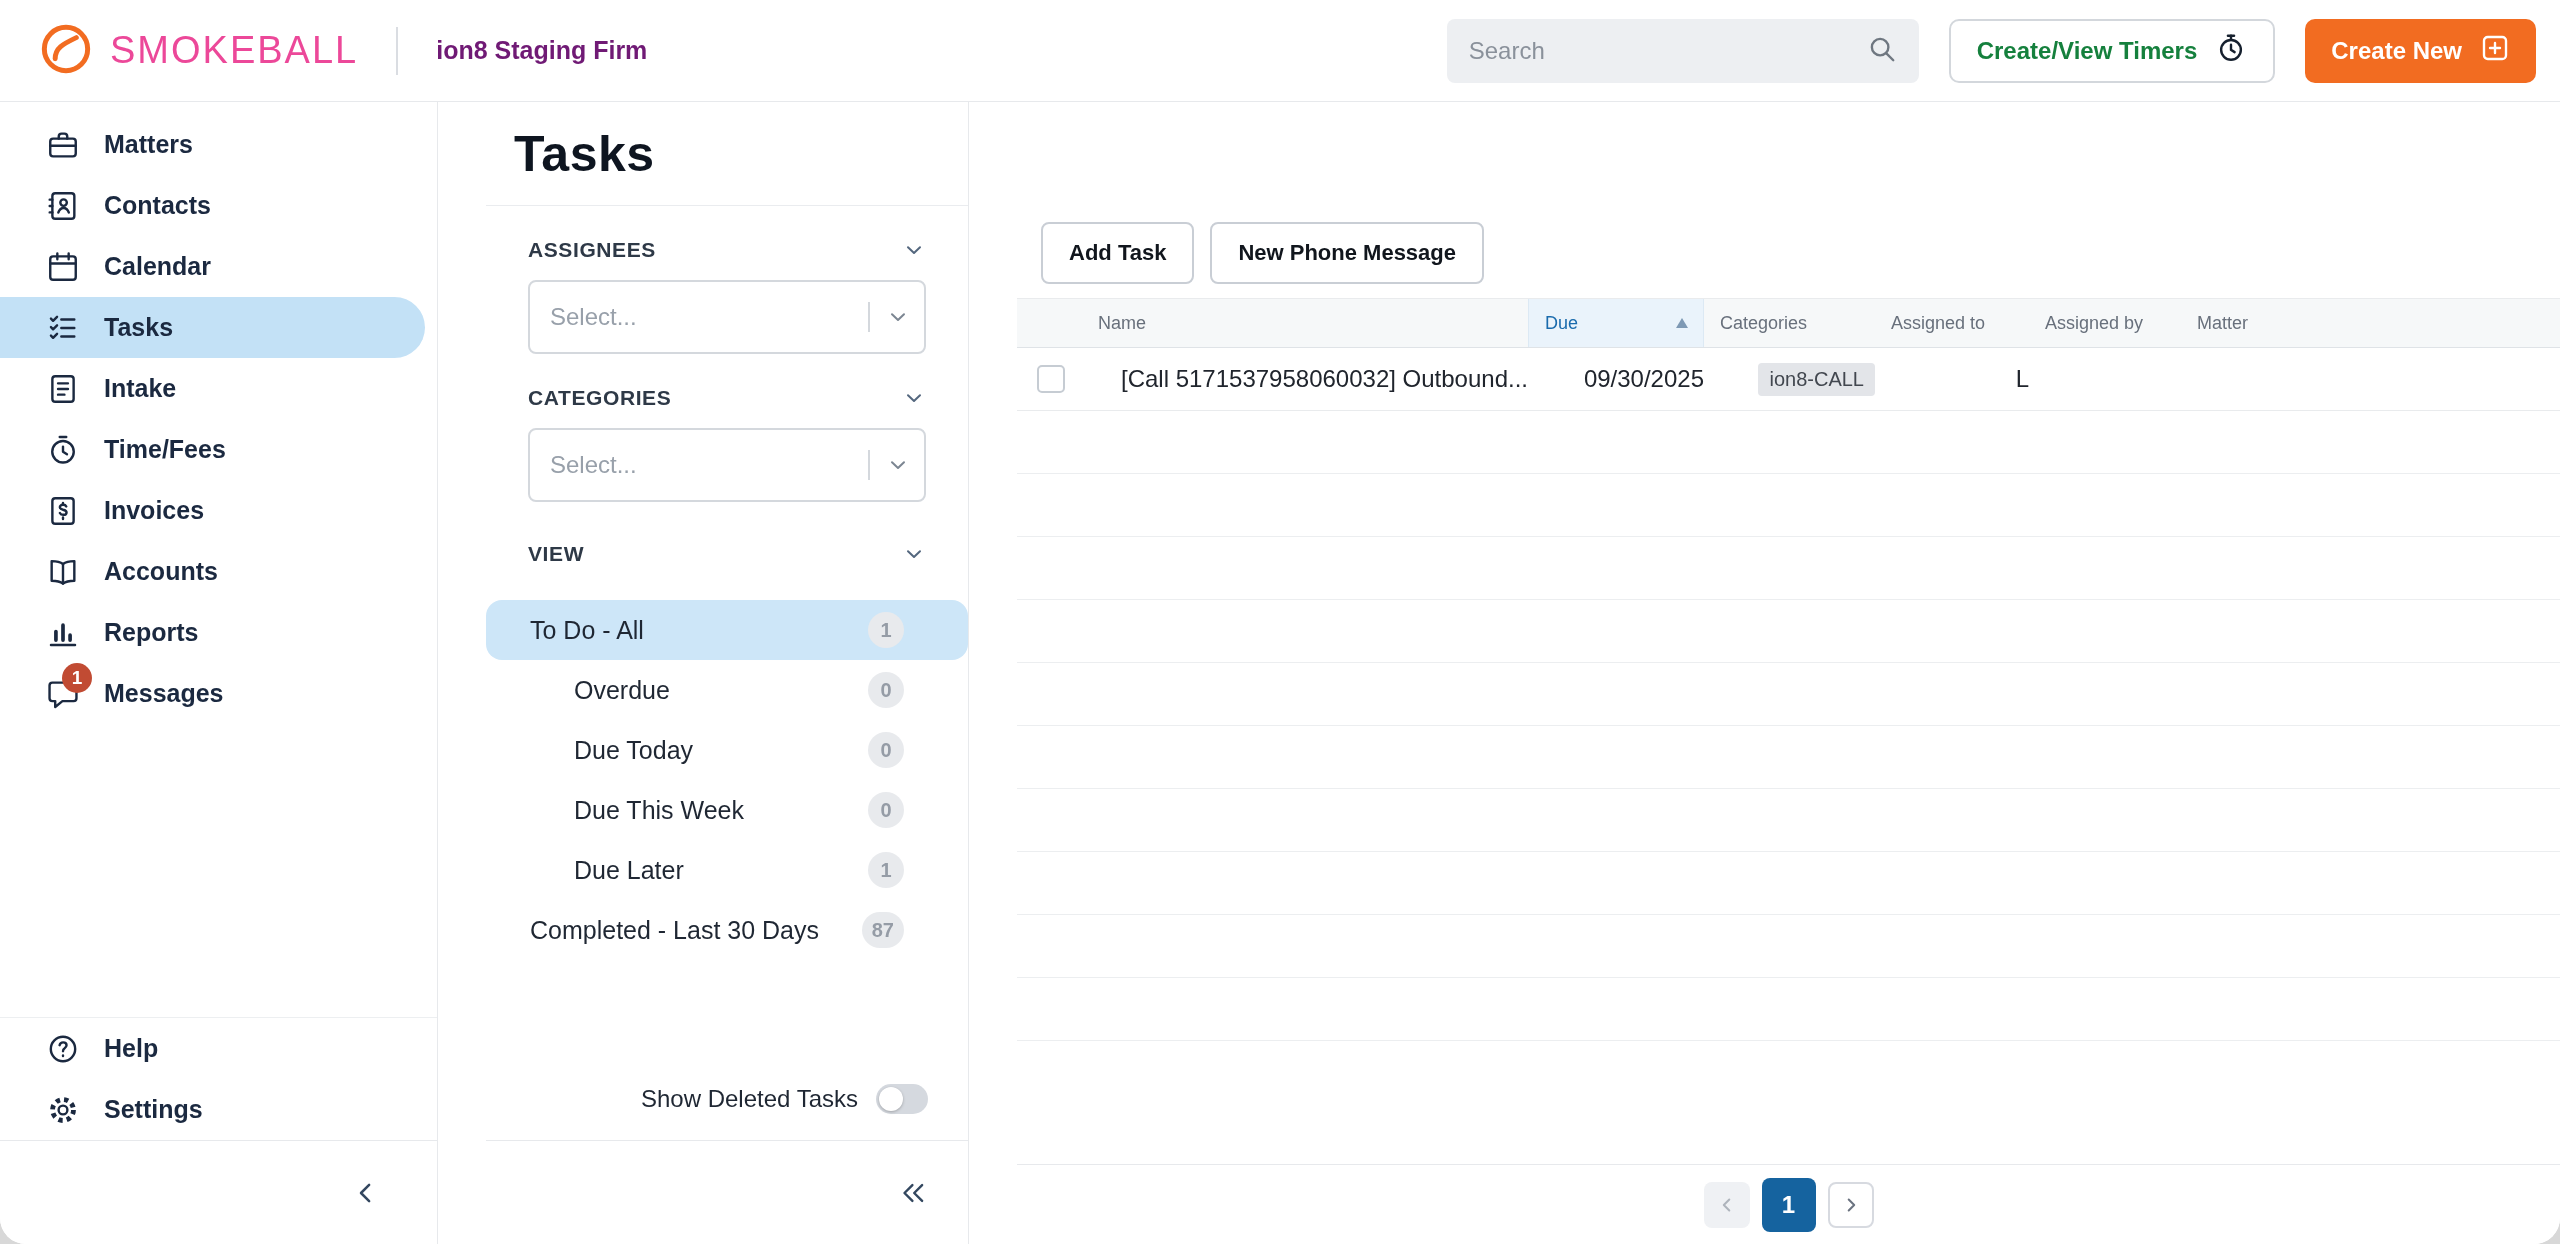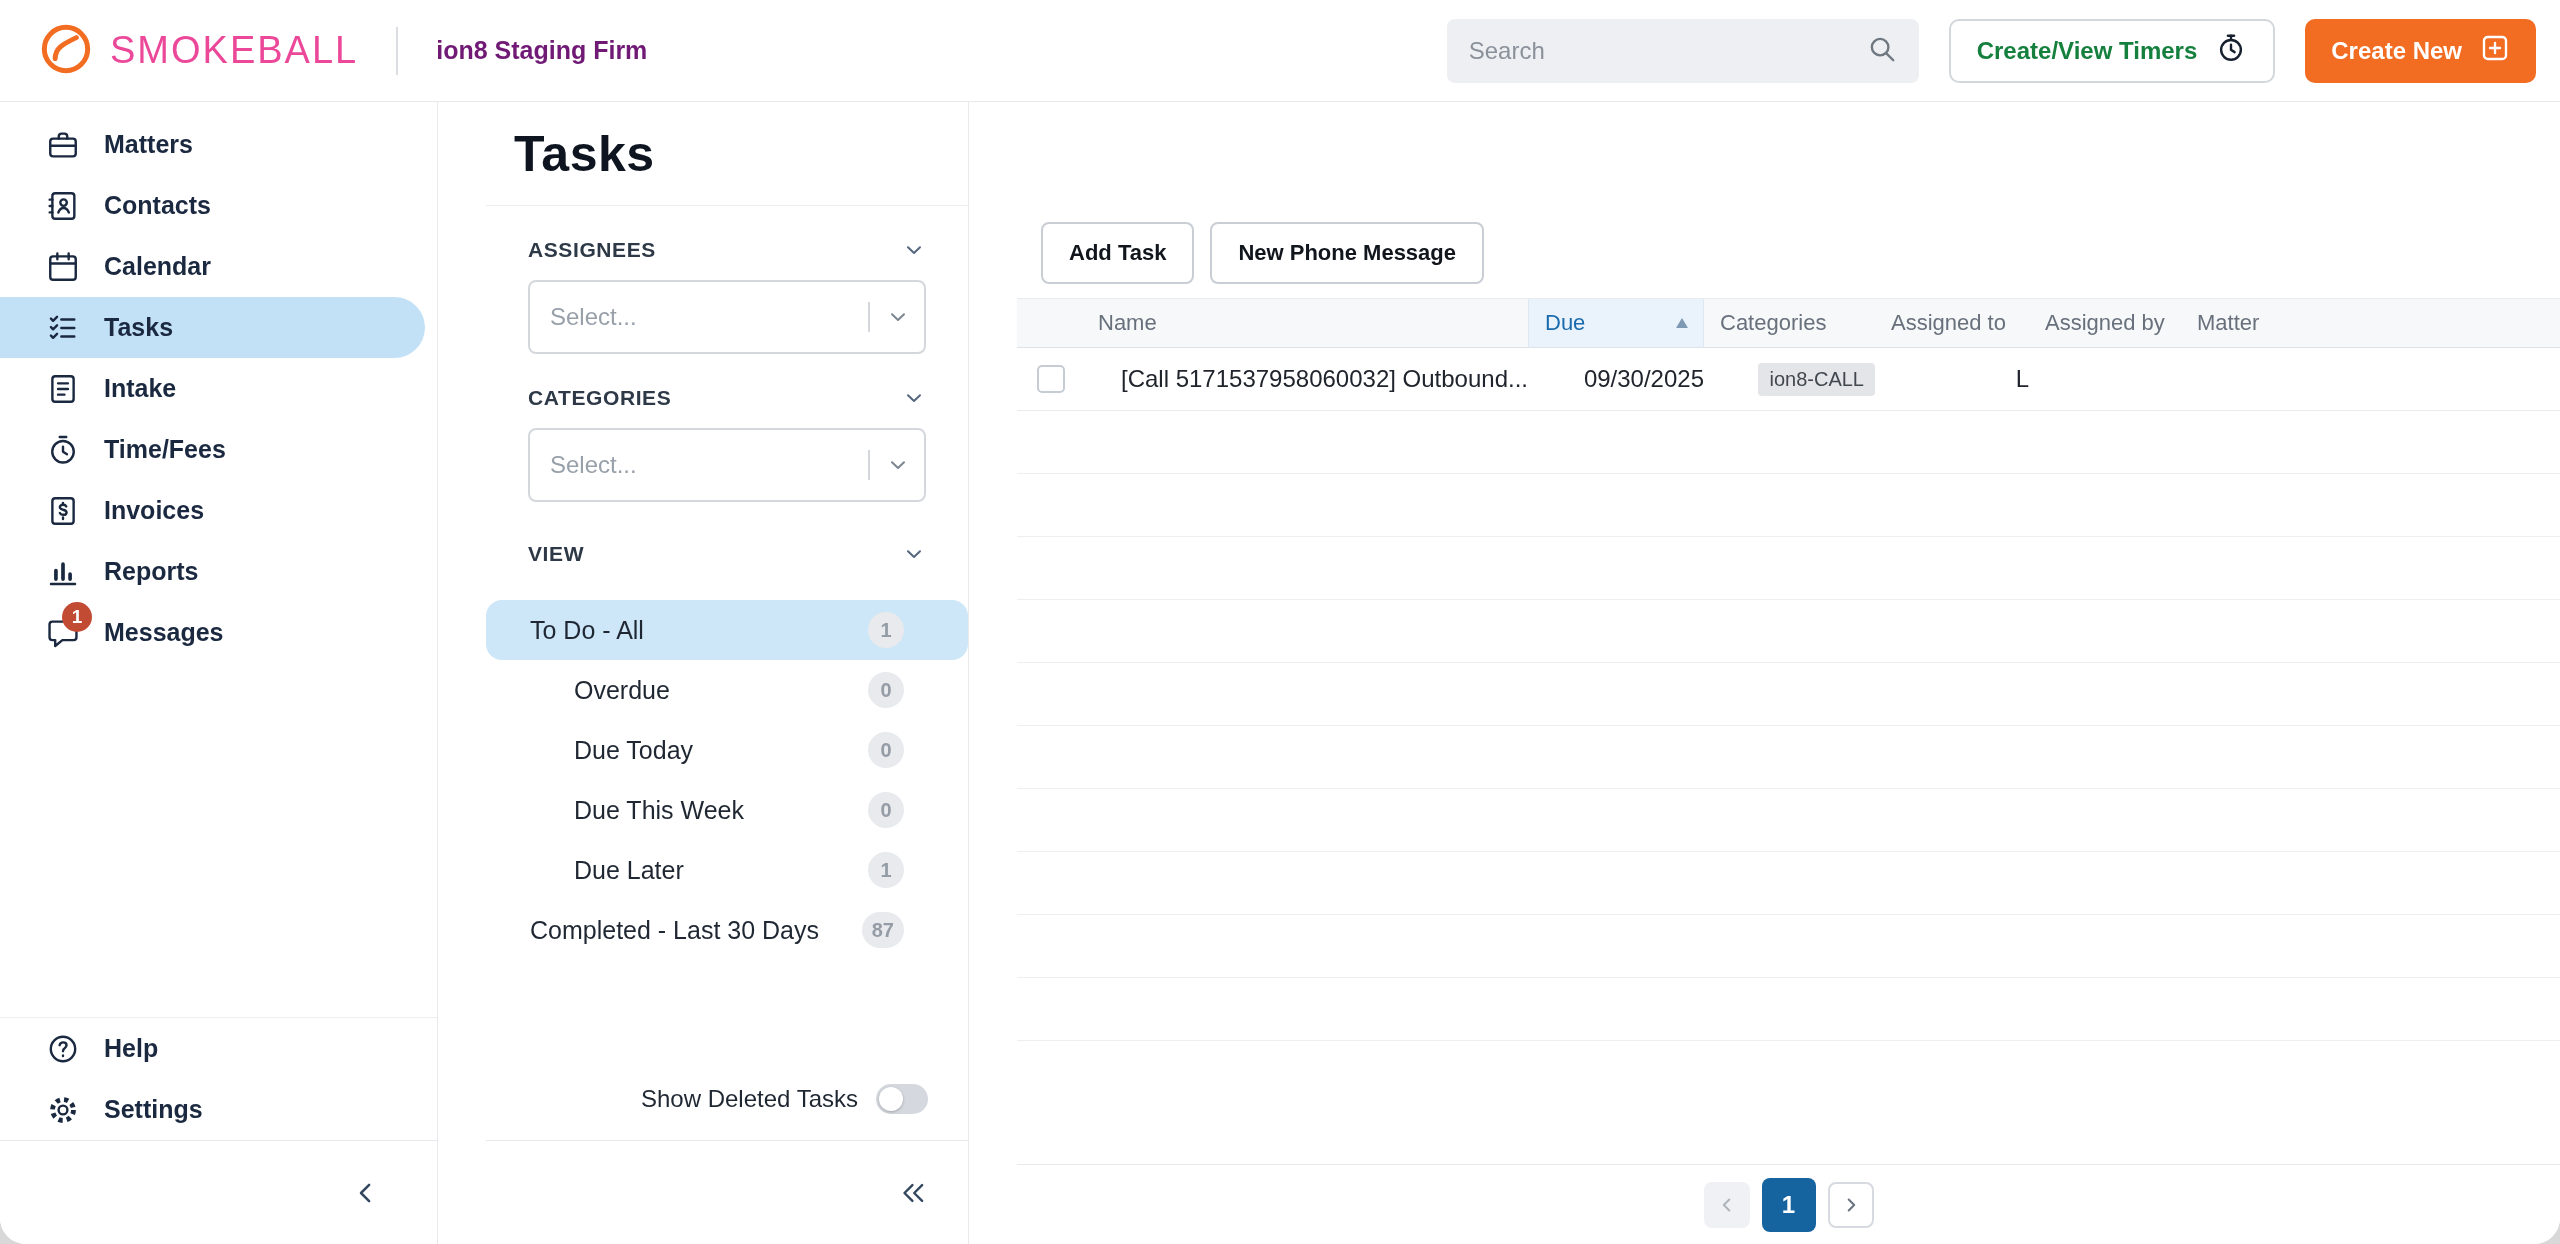--- a/index.html
+++ b/index.html
@@ -69,21 +69,21 @@
   .panel-footer { flex:0 0 104px; border-top:1px solid #E7E9EC; display:flex; align-items:center; justify-content:flex-end; padding-right:38px; }
 
   
   .main { flex:1; display:flex; flex-direction:column; min-width:0; background:#fff; }
   .actions { display:flex; gap:16px; margin:120px 0 14px 24px; }
   .btn-light { height:62px; padding:0 26px; background:#fff; border:2px solid #C9CED5; border-radius:8px;
                font-size:22px; font-weight:700; color:#11161D; display:flex; align-items:center; cursor:pointer; font-family:inherit; }
 
   .thead, .trow { display:grid; grid-template-columns:65px 446px 176px 171px 154px 152px 1fr; }
   .thead { height:50px; background:#F6F8F9; border-top:1px solid #E9EBED; border-bottom:1px solid #DFE3E7; }
-  .th { display:flex; align-items:center; font-size:22px; color:#68707C; padding-left:16px; cursor:pointer; }
+  .th { display:flex; align-items:center; font-size:18px; color:#68707C; padding-left:16px; cursor:pointer; }
   .th.due { background:#EAF3FB; color:#1A6BAD; justify-content:space-between; padding-right:14px; border-left:1px solid #DCE9F4; border-right:1px solid #DCE9F4; }
   .sort-caret { display:flex; color:#7E99B4; }
   .trow { height:63px; border-bottom:1px solid #E9EBED; align-items:center; cursor:pointer; }
   .td { font-size:24px; color:#20252D; padding-left:16px; overflow:hidden; white-space:nowrap; text-overflow:ellipsis;text-align:right; }
   .cb-cell { display:flex; align-items:center; }
   .cb { width:28px; height:28px; border:2px solid #C6CCD3; border-radius:5px; margin-left:20px; cursor:pointer; background:#fff; }
   .chip { display:inline-block; background:#E3E5E9; color:#42474F; font-size:20px; padding:5px 11px; border-radius:4px; }
   .empty-row { height:63px; border-bottom:1px solid #ECEEF0; }
 
   .main-footer { margin-top:auto; flex:0 0 80px; border-top:1px solid #E7E9EC; display:flex; align-items:center; justify-content:center; gap:12px; }
@@ -220,20 +220,29 @@
         <span class="nav-icon">
           <svg width="34" height="34" viewBox="0 0 24 24" fill="none" stroke="currentColor" stroke-width="1.7" stroke-linecap="round" stroke-linejoin="round">
             <rect x="4.5" y="3" width="15" height="18" rx="2"></rect>
             <path d="M12 6.4v1.1M12 16.5v1.1"></path>
             <path d="M14.3 8.8c-.4-.9-1.4-1.3-2.5-1.2-1.2.1-2.1.8-2 1.8.1 1.1 1.2 1.4 2.3 1.7 1.3.3 2.4.7 2.4 1.9 0 1-1 1.7-2.2 1.7-1.1 0-2.1-.5-2.5-1.3"></path>
           </svg>
         </span>
         <span>Invoices</span>
       </div>
 
+      <div class="nav-item">
+        <span class="nav-icon">
+          <svg width="34" height="34" viewBox="0 0 24 24" fill="none" stroke="currentColor" stroke-width="1.7" stroke-linecap="round" stroke-linejoin="round">
+            <path d="M12 6.3C10.2 4.9 7.6 4.3 4 4.3v13.9c3.6 0 6.2.6 8 2 1.8-1.4 4.4-2 8-2V4.3c-3.6 0-6.2.6-8 2z"></path>
+            <path d="M12 6.3v13.9"></path>
+          </svg>
+        </span>
+        <span>Accounts</span>
+      </div>
 
       <div class="nav-item">
         <span class="nav-icon">
           <svg width="34" height="34" viewBox="0 0 24 24" fill="none" stroke="currentColor" stroke-width="1.7" stroke-linecap="round" stroke-linejoin="round">
             <path d="M3.5 20.5h17"></path>
               <path d="M7 17v-6M12 17V6.5M17 17v-3.5" stroke-width="2.6"></path>
           </svg>
         </span>
         <span>Reports</span>
       </div>

